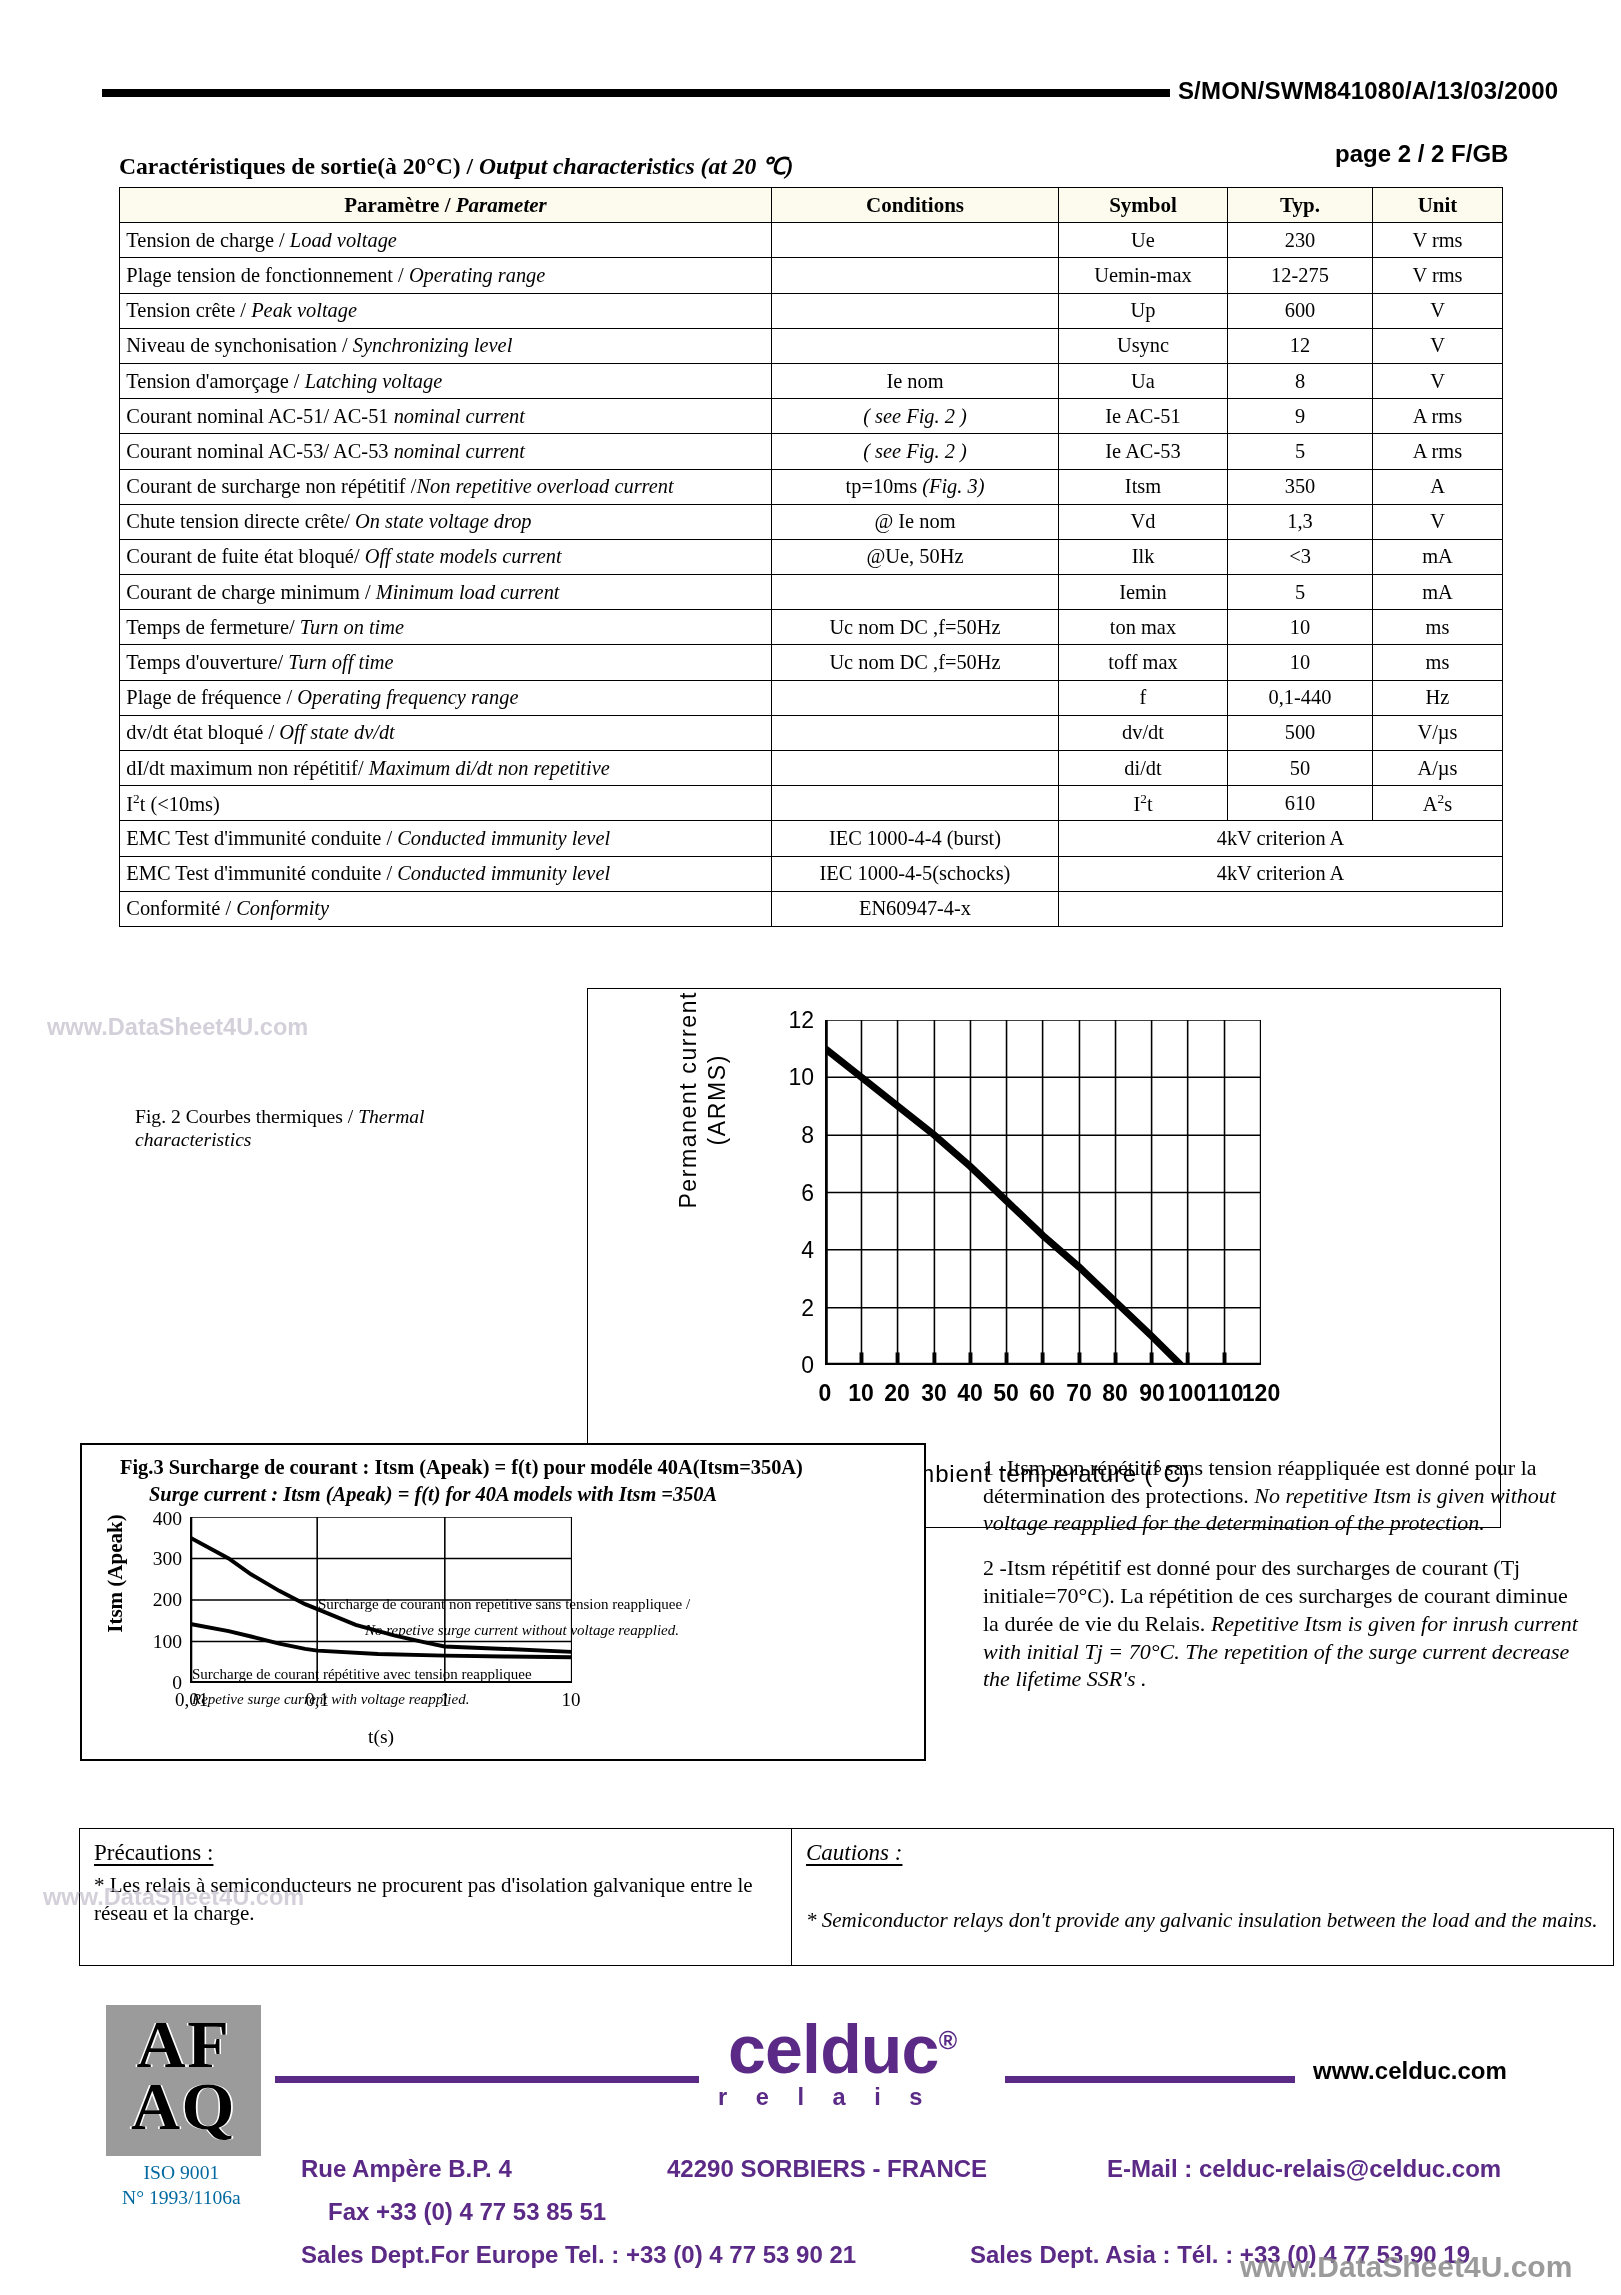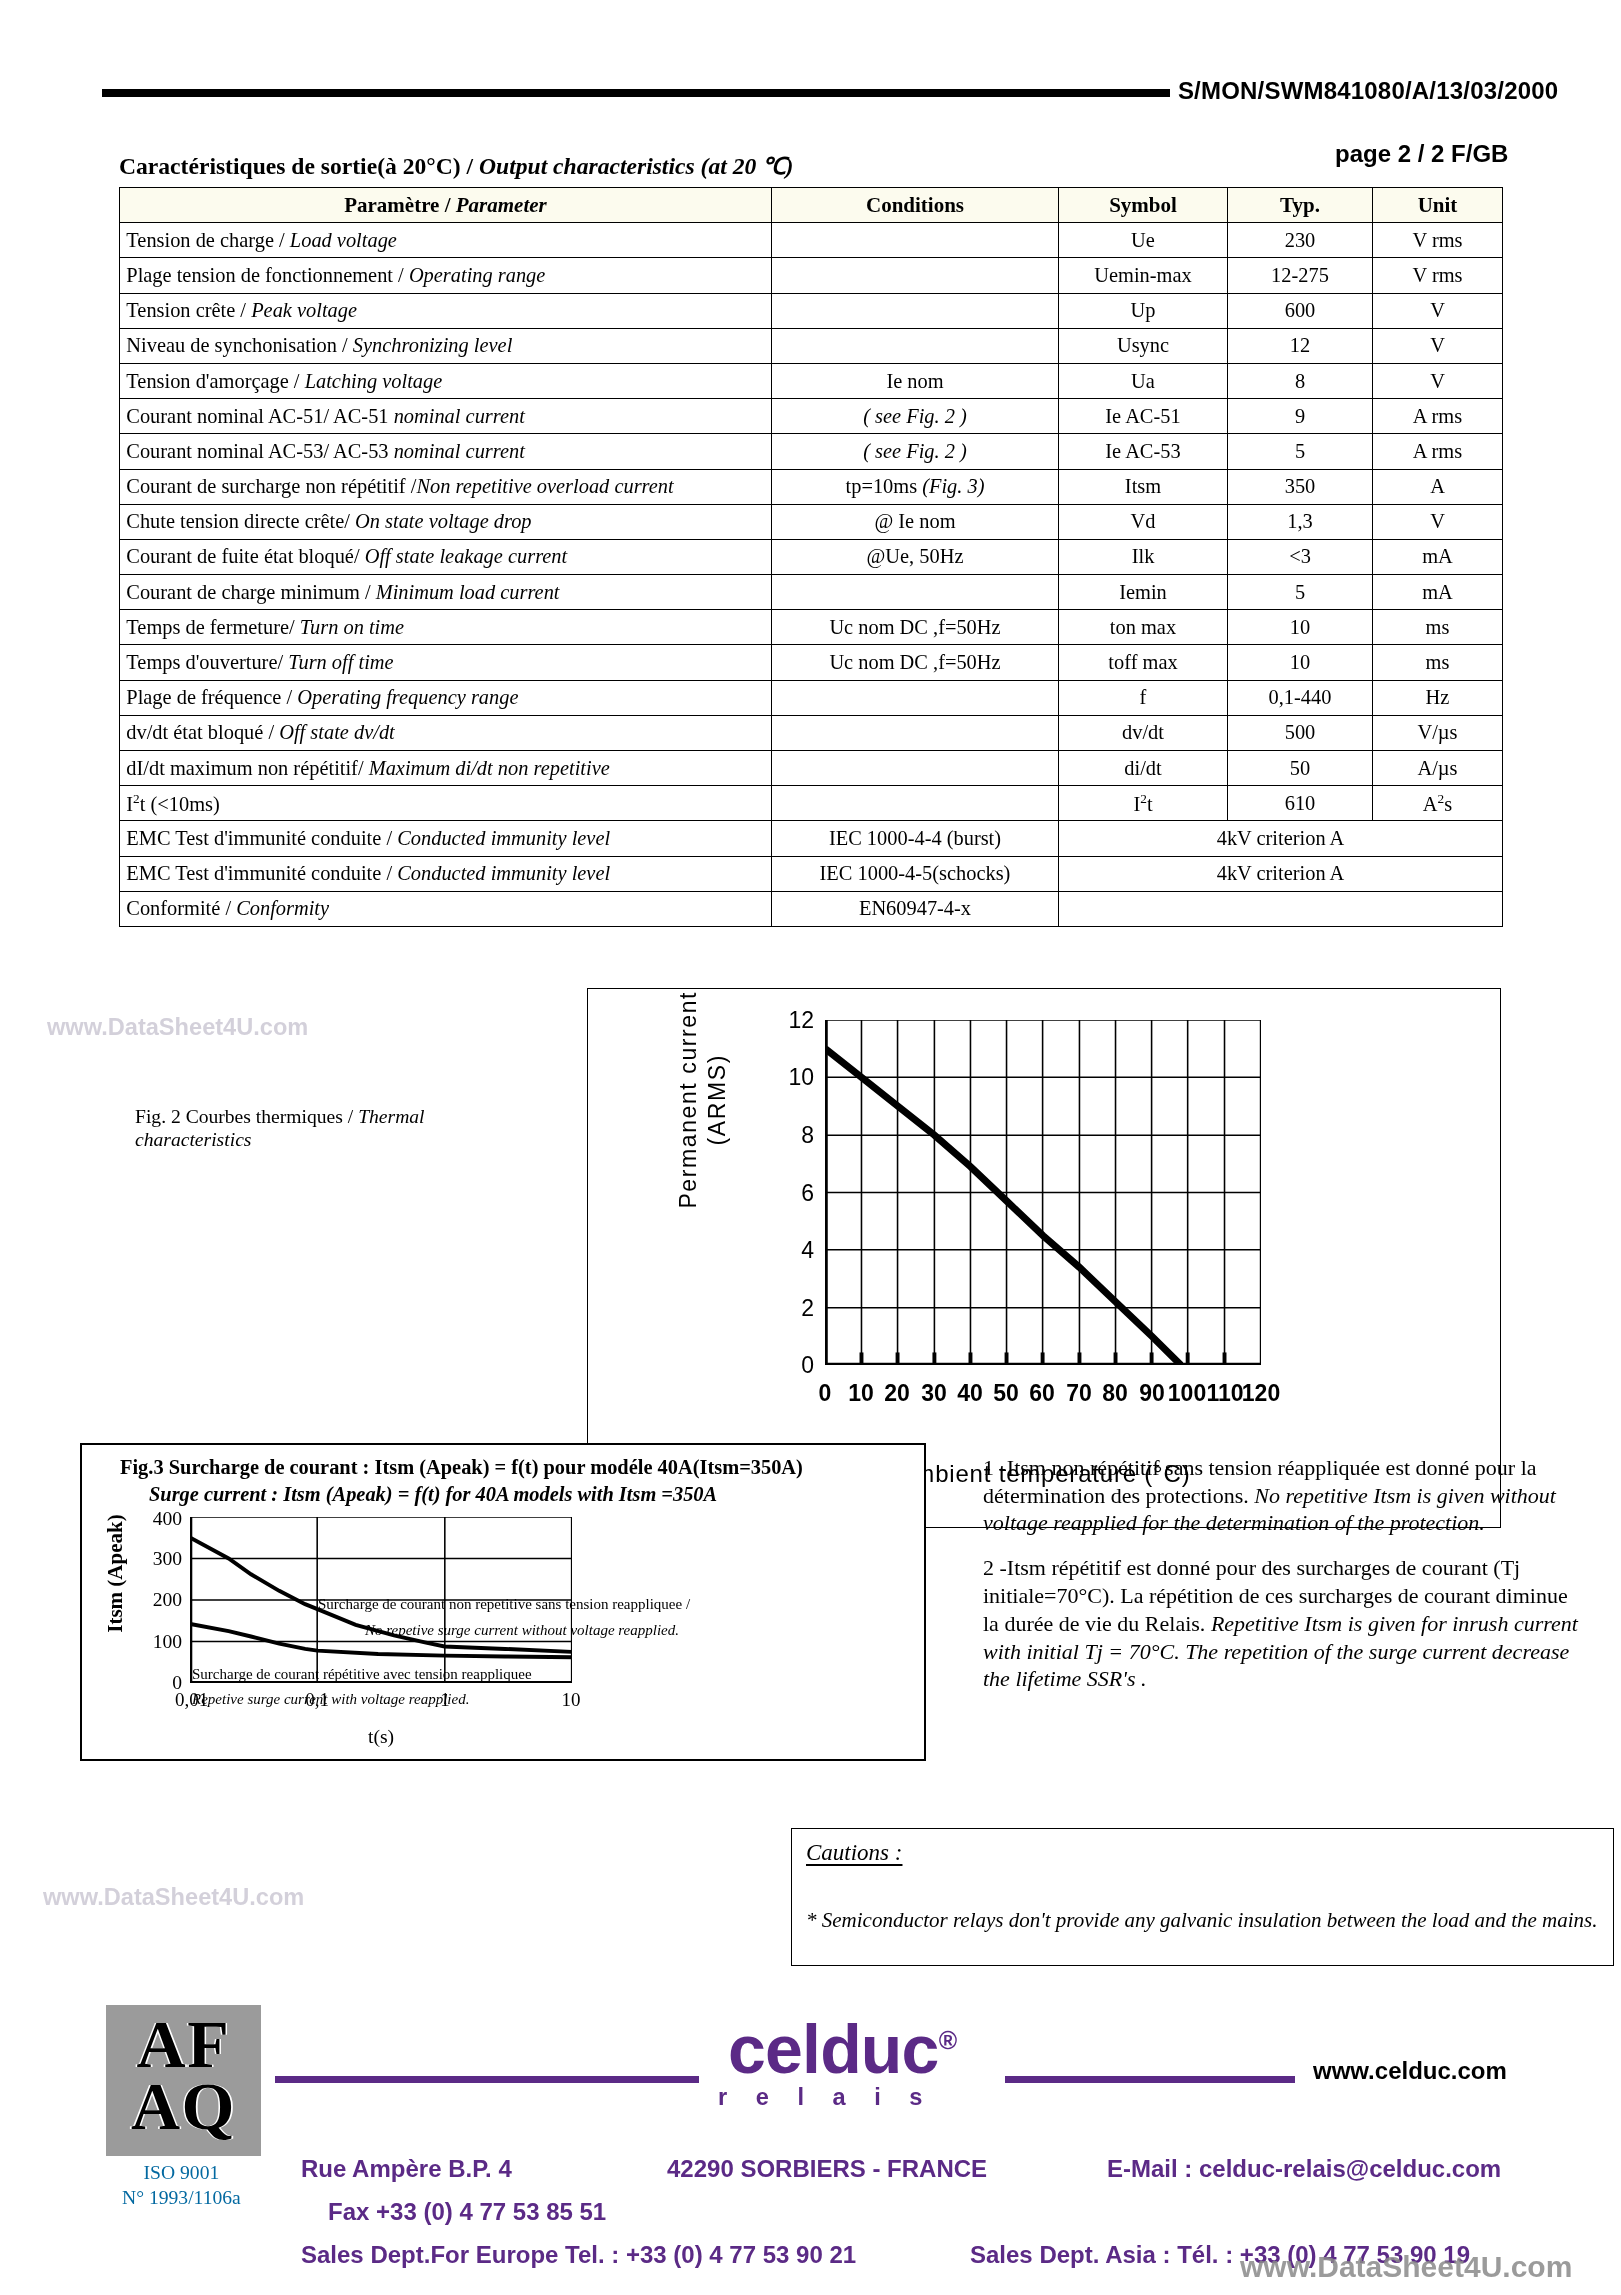--- a/index.html
+++ b/index.html
@@ -185,21 +185,21 @@
           <td class="un">A</td>
         </tr>
         <tr>
           <td class="p">Chute tension directe crête/ <span class="it">On state voltage drop</span></td>
           <td class="c">@ Ie nom</td>
           <td class="sy">Vd</td>
           <td class="ty">1,3</td>
           <td class="un">V</td>
         </tr>
         <tr>
-          <td class="p">Courant de fuite état bloqué/ <span class="it">Off state leakage current</span></td>
+          <td class="p">Courant de fuite état bloqué/ <span class="it">Off state models current</span></td>
           <td class="c">@Ue, 50Hz</td>
           <td class="sy">Ilk</td>
           <td class="ty">&lt;3</td>
           <td class="un">mA</td>
         </tr>
         <tr>
           <td class="p">Courant de charge minimum / <span class="it">Minimum load current</span></td>
           <td class="c"></td>
           <td class="sy">Iemin</td>
           <td class="ty">5</td>
@@ -415,20 +415,24 @@
     <p>
       <span>1 -Itsm non répétitif sans tension réappliquée est donné pour la détermination des protections.</span>
       <span class="ital">No repetitive Itsm is given  without voltage reapplied for the determination of the protection.</span>
     </p>
     <p>
       <span>2 -Itsm répétitif est donné pour des surcharges de courant (Tj initiale=70°C). La répétition de ces surcharges de courant diminue la durée de vie du Relais.</span>
       <span class="ital"> Repetitive Itsm  is given for inrush current with initial Tj = 70°C. The repetition of the surge current decrease the lifetime  SSR's .</span>
     </p>
   </div>
 
+  <div class="cbox l">
+    <h4>Précautions :</h4>
+    <p>* Les relais à semiconducteurs ne procurent pas d'isolation galvanique entre le réseau et la charge.</p>
+  </div>
   <div class="cbox r">
     <h4>Cautions :</h4>
     <p>* Semiconductor relays don't provide any galvanic insulation between the load and the mains.</p>
   </div>
 
   <div class="afaq">
     <div class="afaq-frame">
       <div class="afaq-inner"></div>
       <div class="afaq-letters">
         <div>AF</div>

